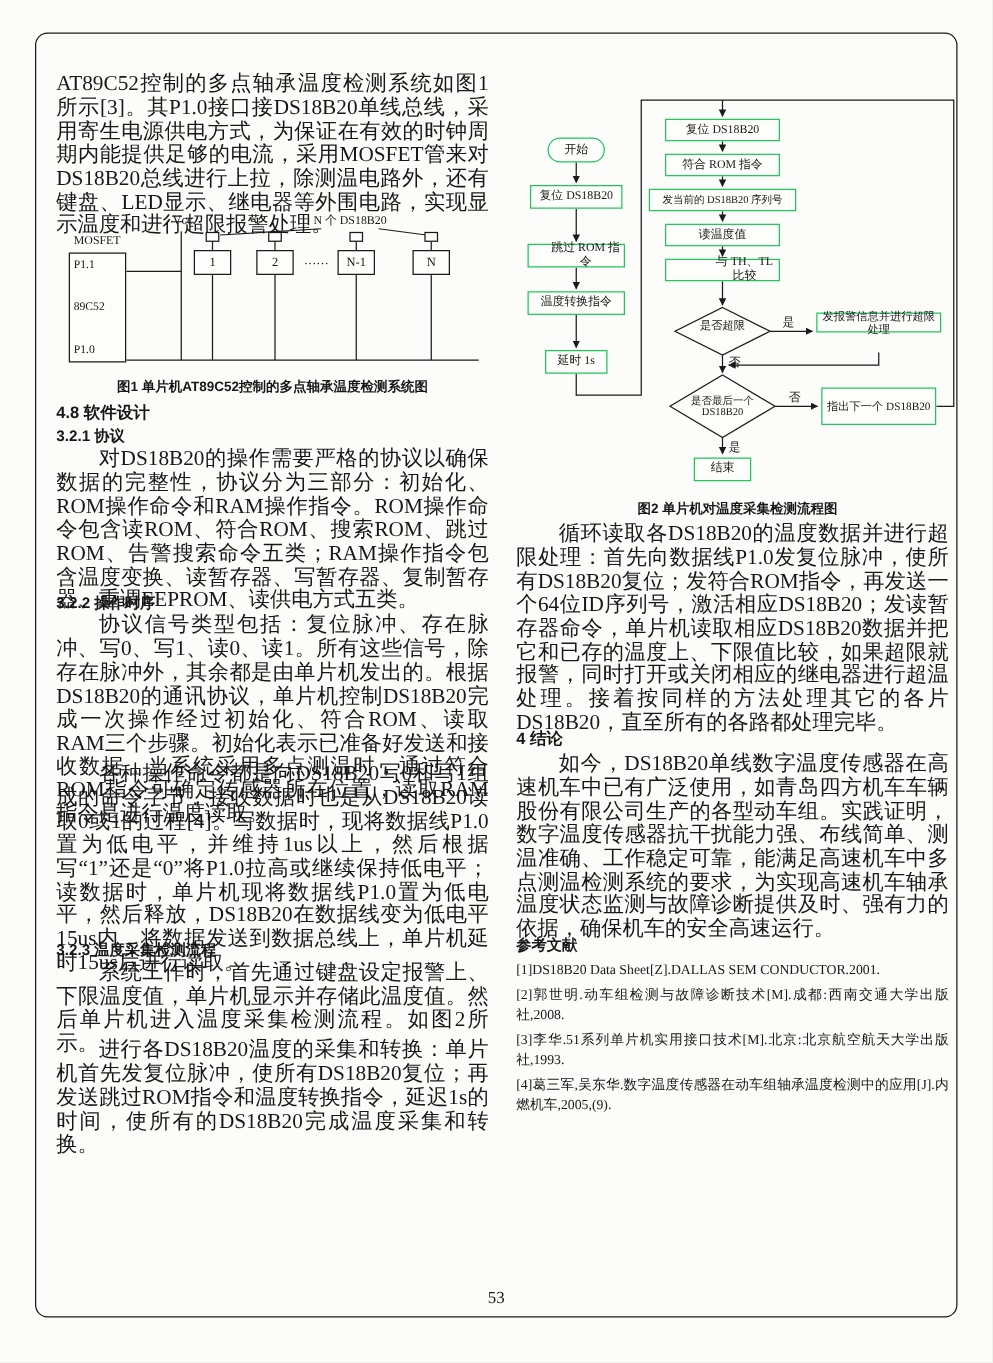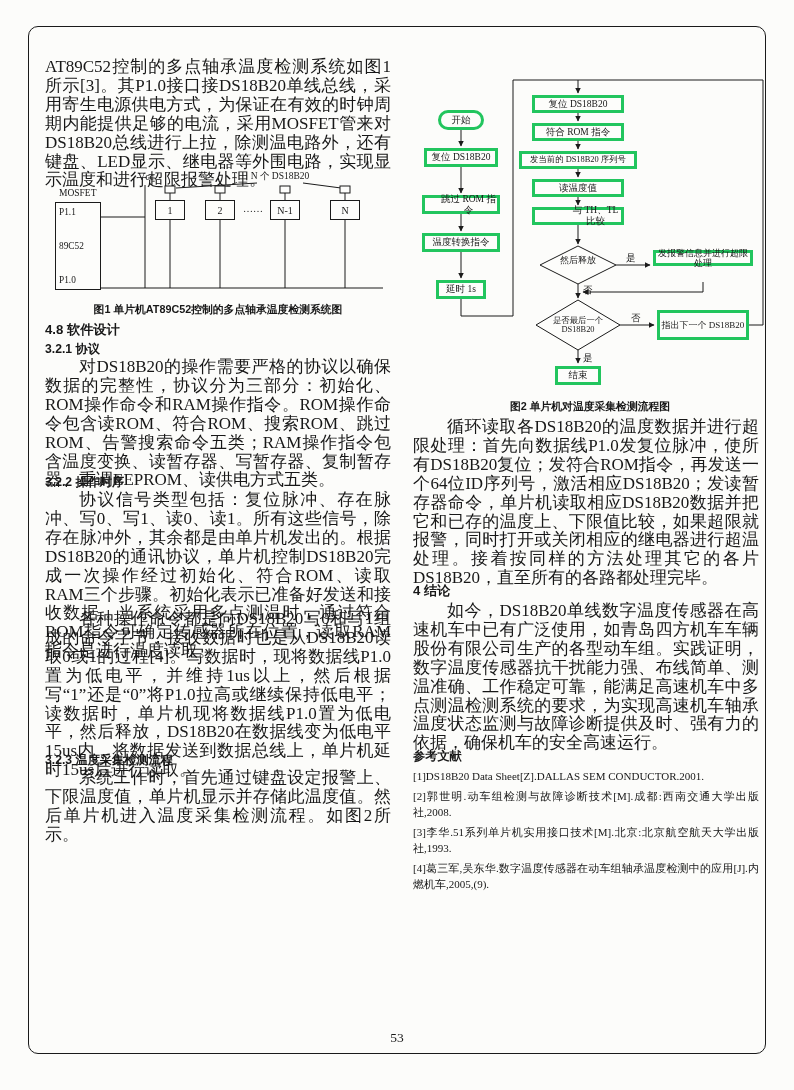--- a/index.html
+++ b/index.html
@@ -27,21 +27,21 @@
   .layer { position:absolute; left:0; top:0; }
   .cbox { position:absolute; border:1px solid #1b1b1b; background:#fdfdfb;
           display:flex; align-items:center; justify-content:center; font-size:10px; }
   .clabel { position:absolute; font-size:9.5px; white-space:nowrap; }
   .mcu { position:absolute; border:1px solid #1b1b1b; background:#fdfdfb;
          display:flex; flex-direction:column; justify-content:space-between;
          padding:4px 3px; font-size:9.3px; }
 
   
   .fig2 { position:absolute; left:413px; top:70px; width:354px; height:325px; }
-  .fnode { position:absolute; border:3px solid #22c55e; background:#fdfdfb;
+  .fnode { position:absolute; border:1px solid #22c55e; background:#fdfdfb;
            display:flex; align-items:center; justify-content:center; text-align:center;
            font-size:9.5px; line-height:1.12; padding:1px; }
   .fnode.round { border-radius:10px; }
   .fnode.small { font-size:8.4px; }
   .ftext { position:absolute; display:flex; align-items:center; justify-content:center;
            text-align:center; line-height:1.1; }
   .flabel { position:absolute; font-size:9.5px; }
 </style>
 </head>
 <body>
@@ -94,20 +94,21 @@
   <div class="block h2" style="left:45px; top:321px; width:346px;">4.8 软件设计</div>
   <div class="block h3" style="left:45px; top:341px; width:346px;">3.2.1 协议</div>
   <div class="block para indent" style="left:45px; top:358px; width:346px;">对DS18B20的操作需要严格的协议以确保数据的完整性，协议分为三部分：初始化、ROM操作命令和RAM操作指令。ROM操作命令包含读ROM、符合ROM、搜索ROM、跳过ROM、告警搜索命令五类；RAM操作指令包含温度变换、读暂存器、写暂存器、复制暂存器、重调EEPROM、读供电方式五类。</div>
 
   <div class="block h3" style="left:45px; top:474px; width:346px;">3.2.2 操作时序</div>
   <div class="block para indent" style="left:45px; top:491px; width:346px;">协议信号类型包括：复位脉冲、存在脉冲、写0、写1、读0、读1。所有这些信号，除存在脉冲外，其余都是由单片机发出的。根据DS18B20的通讯协议，单片机控制DS18B20完成一次操作经过初始化、符合ROM、读取RAM三个步骤。初始化表示已准备好发送和接收数据，当系统采用多点测温时，通过符合ROM指令可确定传感器所在位置，读取RAM指令是进行温度读取。</div>
   <div class="block para indent" style="left:45px; top:610px; width:346px;">各种操作命令都是向DS18B20写0和写1组成的命令字节，接收数据时也是从DS18B20读取0或1的过程[4]。写数据时，现将数据线P1.0置为低电平，并维持1us以上，然后根据写“1”还是“0”将P1.0拉高或继续保持低电平；读数据时，单片机现将数据线P1.0置为低电平，然后释放，DS18B20在数据线变为低电平15us内，将数据发送到数据总线上，单片机延时15us后进行读取。</div>
 
   <div class="block h3" style="left:45px; top:752px; width:346px;">3.2.3 温度采集检测流程</div>
   <div class="block para indent" style="left:45px; top:769px; width:346px;">系统工作时，首先通过键盘设定报警上、下限温度值，单片机显示并存储此温度值。然后单片机进入温度采集检测流程。如图2所示。</div>
+  <div class="block para indent" style="left:45px; top:831px; width:346px;">进行各DS18B20温度的采集和转换：单片机首先发复位脉冲，使所有DS18B20复位；再发送跳过ROM指令和温度转换指令，延迟1s的时间，使所有的DS18B20完成温度采集和转换。</div>
 
   <div class="fig2">
     <svg class="layer" width="354" height="325">
       <defs>
         <marker id="arrw" markerWidth="7" markerHeight="7" refX="5.5" refY="3" orient="auto">
           <path d="M0,0 L6,3 L0,6 z" fill="#1b1b1b"></path>
         </marker>
       </defs>
       <g stroke="#1b1b1b" stroke-width="1" fill="none">
         <line x1="48" y1="60" x2="48" y2="76" marker-end="url(#arrw)"></line>
@@ -139,21 +140,21 @@
     <div class="fnode" style="left:9px; top:125px; width:78px; height:19px;padding-left:16px;">跳过 ROM 指令</div>
     <div class="fnode" style="left:9px; top:163px; width:78px; height:19px;">温度转换指令</div>
     <div class="fnode" style="left:23px; top:210px; width:50px; height:19px;">延时 1s</div>
 
     <div class="fnode" style="left:119px; top:25px; width:92px; height:18px;">复位 DS18B20</div>
     <div class="fnode" style="left:119px; top:53px; width:92px; height:18px;">符合 ROM 指令</div>
     <div class="fnode small" style="left:106px; top:81px; width:118px; height:18px;">发当前的 DS18B20 序列号</div>
     <div class="fnode" style="left:119px; top:109px; width:92px; height:18px;">读温度值</div>
     <div class="fnode" style="left:119px; top:137px; width:92px; height:18px;padding-left:36px;">与 TH、TL 比较</div>
 
-    <div class="ftext" style="left:127px; top:186px; width:76px; font-size:9px;">然后释放</div>
+    <div class="ftext" style="left:127px; top:186px; width:76px; font-size:9px;">是否超限</div>
     <div class="fnode" style="left:240px; top:180px; width:100px; height:16px; font-size:9px;">发报警信息并进行超限处理</div>
     <div class="ftext" style="left:132px; top:238px; width:66px; height:34px; font-size:8.4px;">是否最后一个 DS18B20</div>
     <div class="fnode" style="left:244px; top:240px; width:92px; height:30px; font-size:9px;">指出下一个 DS18B20</div>
     <div class="fnode" style="left:142px; top:296px; width:46px; height:19px;">结束</div>
 
     <div class="flabel" style="left:213px; top:182px;">是</div>
     <div class="flabel" style="left:170px; top:214px;">否</div>
     <div class="flabel" style="left:218px; top:242px;">否</div>
     <div class="flabel" style="left:170px; top:282px;">是</div>
   </div>

